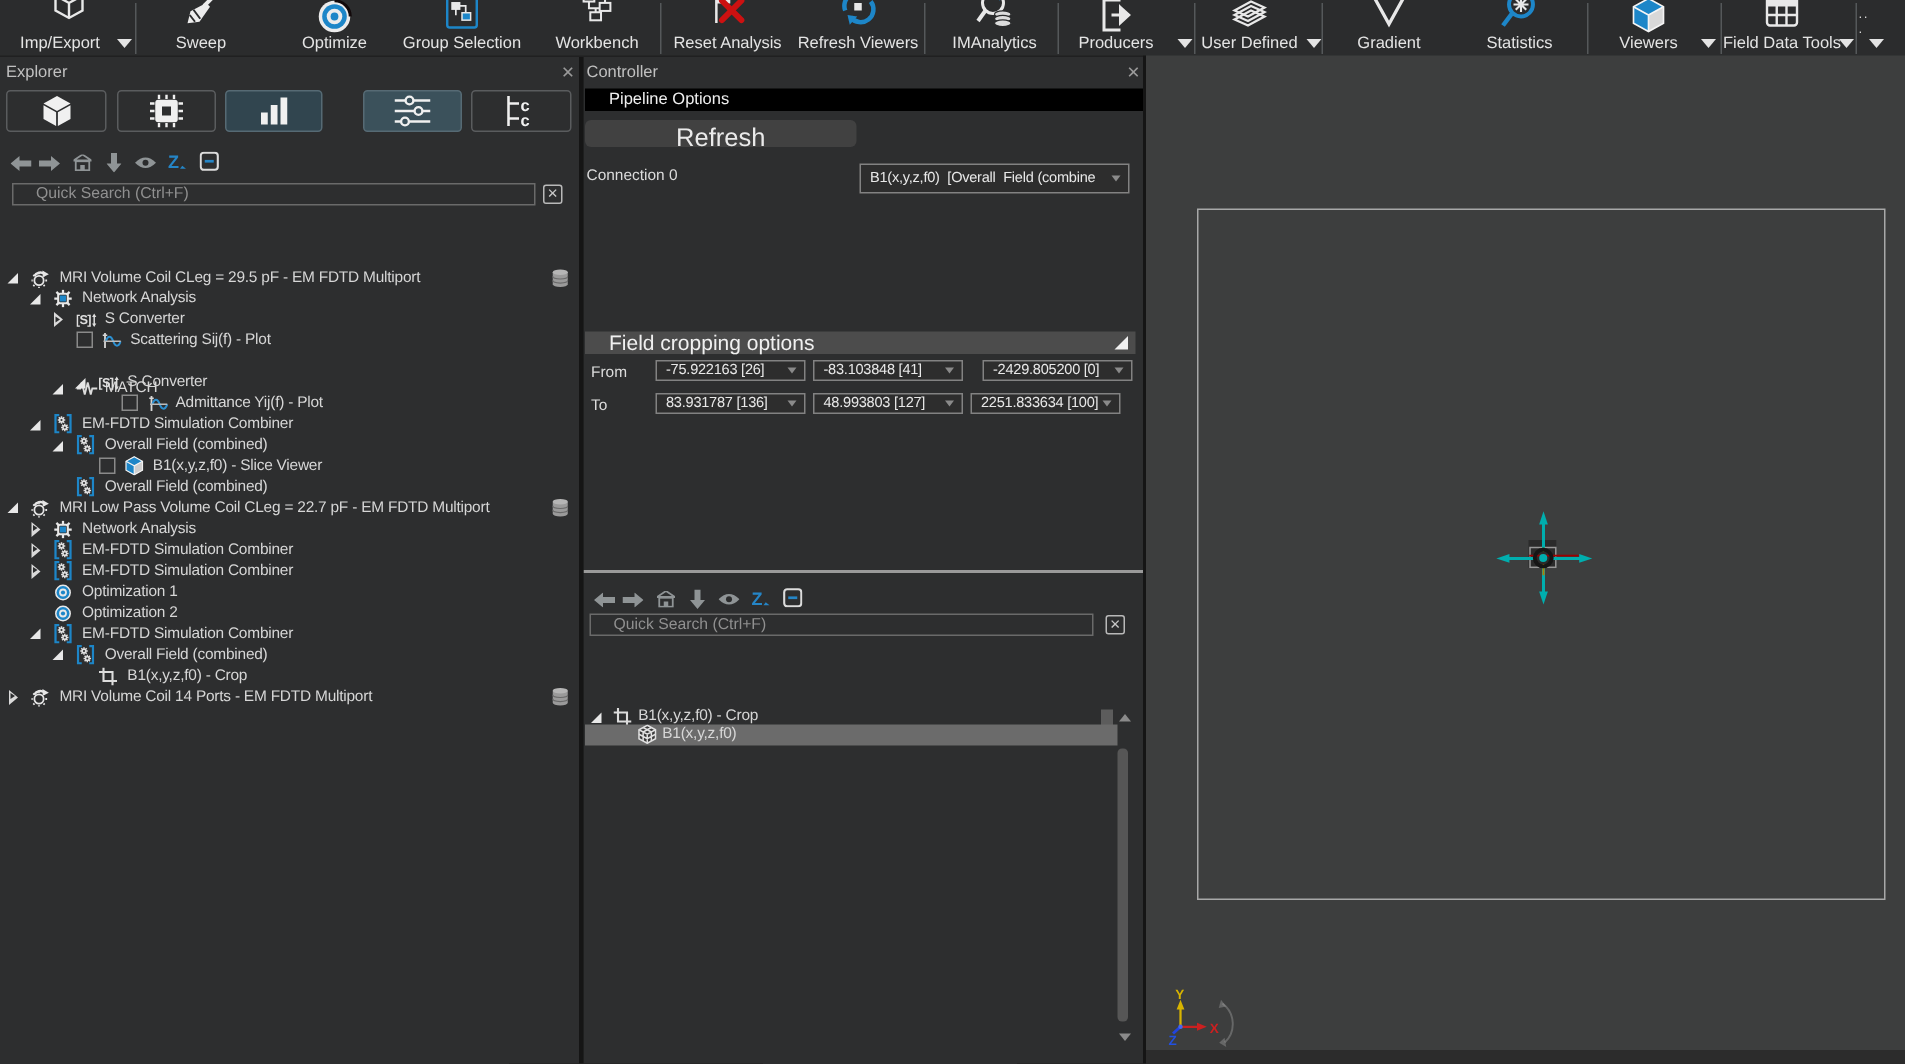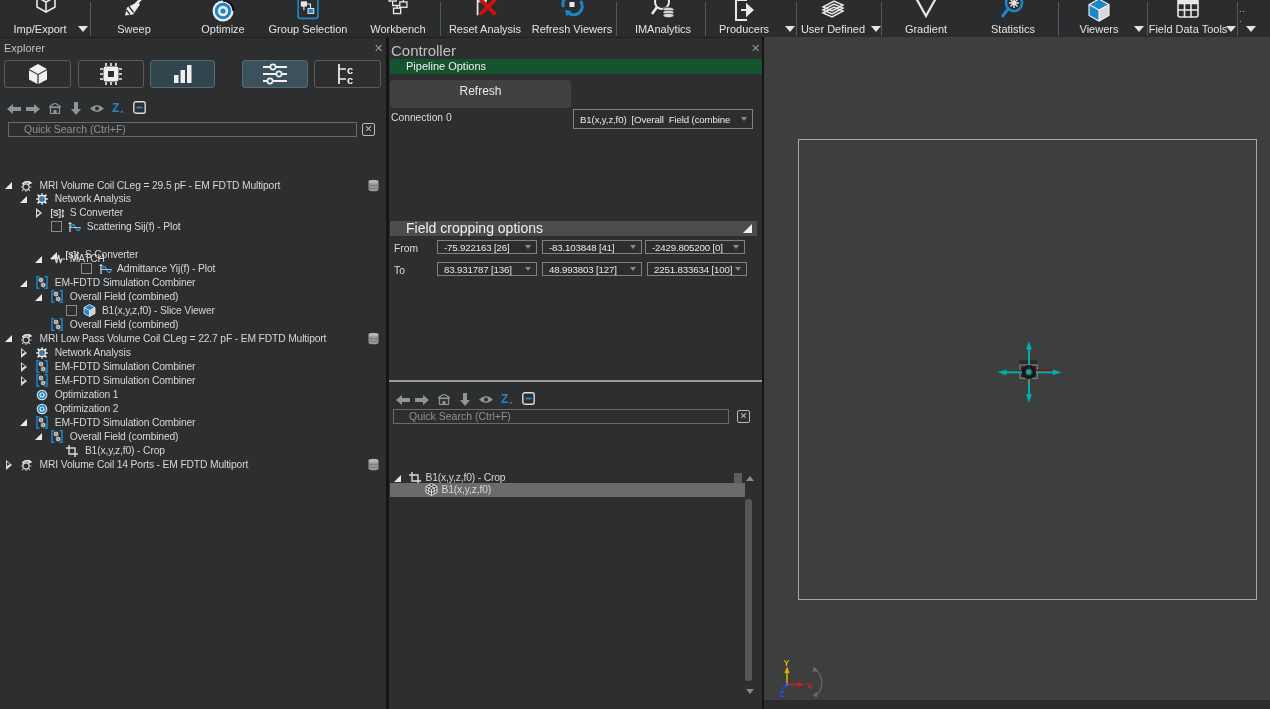--- a/index.html
+++ b/index.html
@@ -546,38 +546,38 @@
           <svg class="dbicon" style="left:368px;top:0px" width="11" height="13">
             <use href="#i-db"></use>
           </svg>
         </div>
 
 </div>
 </div>
 
 <div id="controller">
 
-<div style="position:absolute;left:1px;top:21px;width:417px;height:15px;background:#14532d;color:#f0f0f0;font-size:11px;line-height:15px"><span style="margin-left:16px">Pipeline Options</span><span style="position:absolute;right:5px;top:3px;width:0;height:0;border-left:9px solid transparent;border-bottom:9px solid #f0f0f0"></span></div>
-<div style="position:absolute;left:1px;top:42px;width:181px;height:28px;background:#414141;border-radius:4px;color:#eaeaea;font-size:12px;text-align:center;line-height:23px">Refresh</div>
+<div style="position:absolute;left:1px;top:21px;width:417px;height:15px;background:#000000;color:#f0f0f0;font-size:11px;line-height:15px"><span style="margin-left:16px">Pipeline Options</span><span style="position:absolute;right:5px;top:3px;width:0;height:0;border-left:9px solid transparent;border-bottom:9px solid #f0f0f0"></span></div>
+<div style="position:absolute;left:1px;top:42px;width:181px;height:18px;background:#414141;border-radius:4px;color:#eaeaea;font-size:17px;text-align:center;line-height:23px">Refresh</div>
 <div style="position:absolute;left:2px;top:74px;font-size:10.3px;color:#dcdcdc">Connection 0</div>
 <div class="drop" style="left:184px;top:71px;width:180px;height:20px">
         <span class="dtx">B1(x,y,z,f0)&nbsp; [Overall &nbsp;Field (combine</span>
         <span class="dar"></span>
       </div>
 <div style="position:absolute;left:1px;top:183px;width:367px;height:15px;background:#4c4c4c;color:#f0f0f0;font-size:14px;line-height:15px"><span style="margin-left:16px">Field cropping options</span><span style="position:absolute;right:5px;top:3px;width:0;height:0;border-left:9px solid transparent;border-bottom:9px solid #f0f0f0"></span></div>
 <div style="position:absolute;left:5px;top:205px;font-size:10.3px;color:#dcdcdc">From</div>
 <div class="drop" style="left:48px;top:202px;width:100px;height:14px">
         <span class="dtx">-75.922163 [26]</span>
         <span class="dar"></span>
       </div>
 <div class="drop" style="left:153px;top:202px;width:100px;height:14px">
         <span class="dtx">-83.103848 [41]</span>
         <span class="dar"></span>
       </div>
-<div class="drop" style="left:256px;top:202px;width:100px;height:14px">
+<div class="drop" style="left:266px;top:202px;width:100px;height:14px">
         <span class="dtx">-2429.805200 [0]</span>
         <span class="dar"></span>
       </div>
 <div style="position:absolute;left:5px;top:227px;font-size:10.3px;color:#dcdcdc">To</div>
 <div class="drop" style="left:48px;top:224px;width:100px;height:14px">
         <span class="dtx">83.931787 [136]</span>
         <span class="dar"></span>
       </div>
 <div class="drop" style="left:153px;top:224px;width:100px;height:14px">
         <span class="dtx">48.993803 [127]</span>
@@ -625,21 +625,21 @@
         <svg class="ticn" style="left:34.7px;top:0.5px" width="13" height="13">
           <use href="#i-cube2"></use>
         </svg>
         <span class="tx" style="left:51.5px">B1(x,y,z,f0)</span>
       </div>
 
 <div style="position:absolute;left:357px;top:438px;width:0;height:0;border-left:4px solid transparent;border-right:4px solid transparent;border-bottom:5px solid #8a8a8a"></div>
 <div style="position:absolute;left:356px;top:461px;width:7px;height:182px;background:#565656;border-radius:3px"></div>
 <div style="position:absolute;left:357px;top:651px;width:0;height:0;border-left:4px solid transparent;border-right:4px solid transparent;border-top:5px solid #8a8a8a"></div>
 </div>
-<div style="position:absolute;left:391px;top:42px;font-size:15px;color:#c0c0c0">Controller</div>
+<div style="position:absolute;left:391px;top:42px;font-size:11px;color:#c0c0c0">Controller</div>
 <div style="position:absolute;left:751px;top:42px;font-size:11px;color:#9a9a9a">✕</div>
 
 <div id="viewport">
 <div style="position:absolute;left:34px;top:102px;width:459px;height:461px;border:1px solid #a8a8a8"></div>
 
 <svg style="position:absolute;left:229px;top:298px" width="72" height="73" viewBox="0 0 72 73">
  <rect x="26" y="25" width="18.5" height="18.5" fill="#2b2b2b"></rect>
  <rect x="27" y="30" width="17.2" height="13.2" fill="none" stroke="#989898" stroke-width="1"></rect>
  <line x1="26.5" y1="35.4" x2="59.5" y2="35.4" stroke="#9c0000" stroke-width="1.2"></line>
  <g stroke="#00aeae" stroke-width="2">

